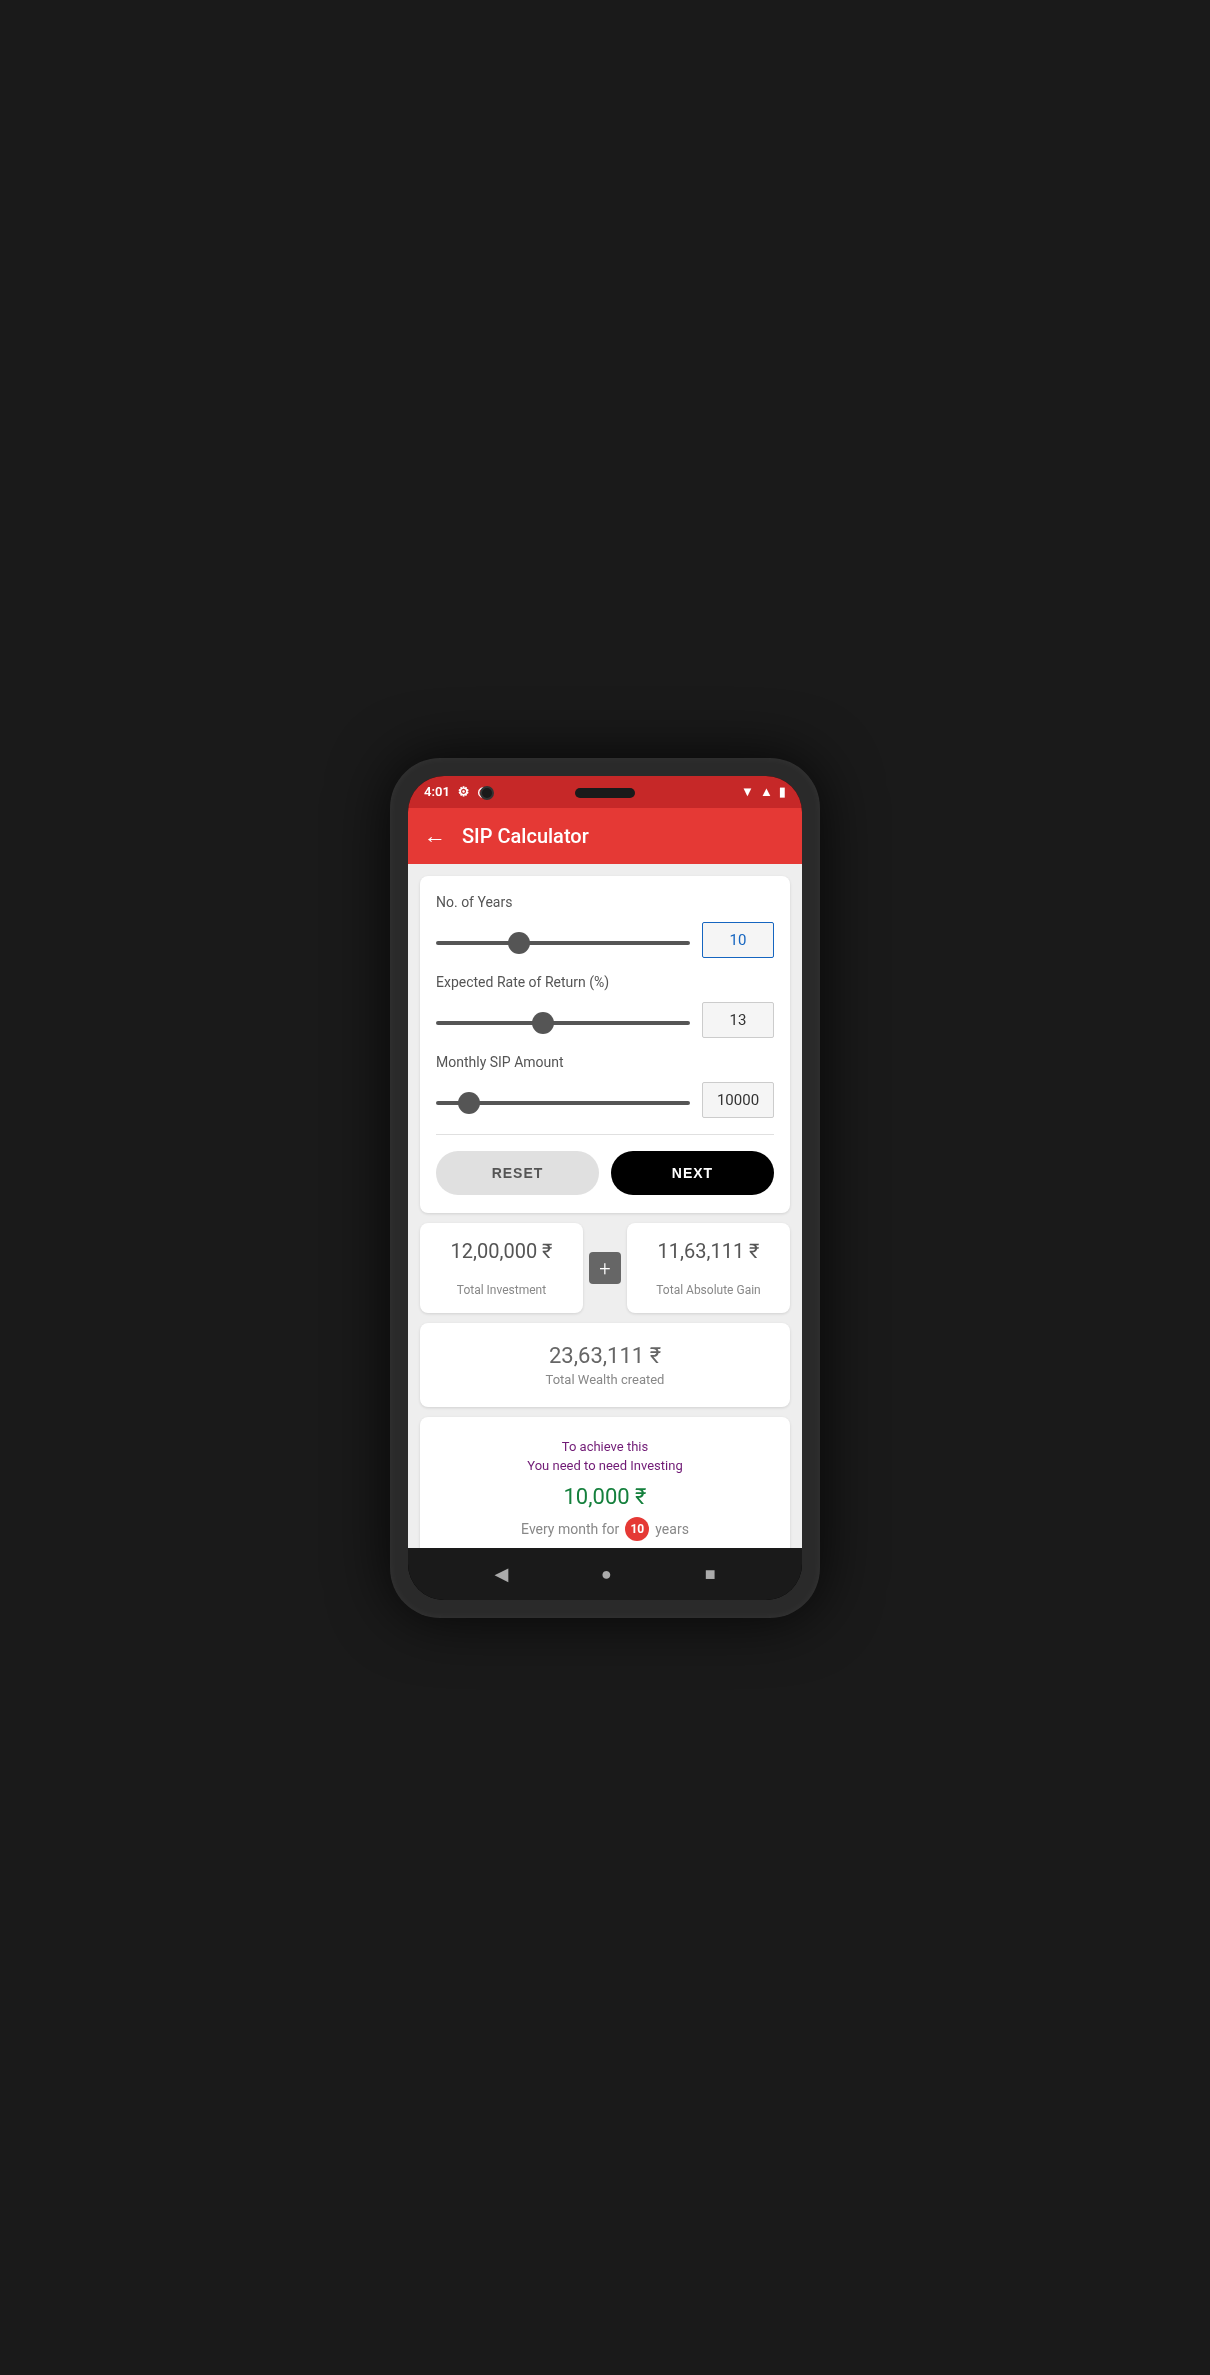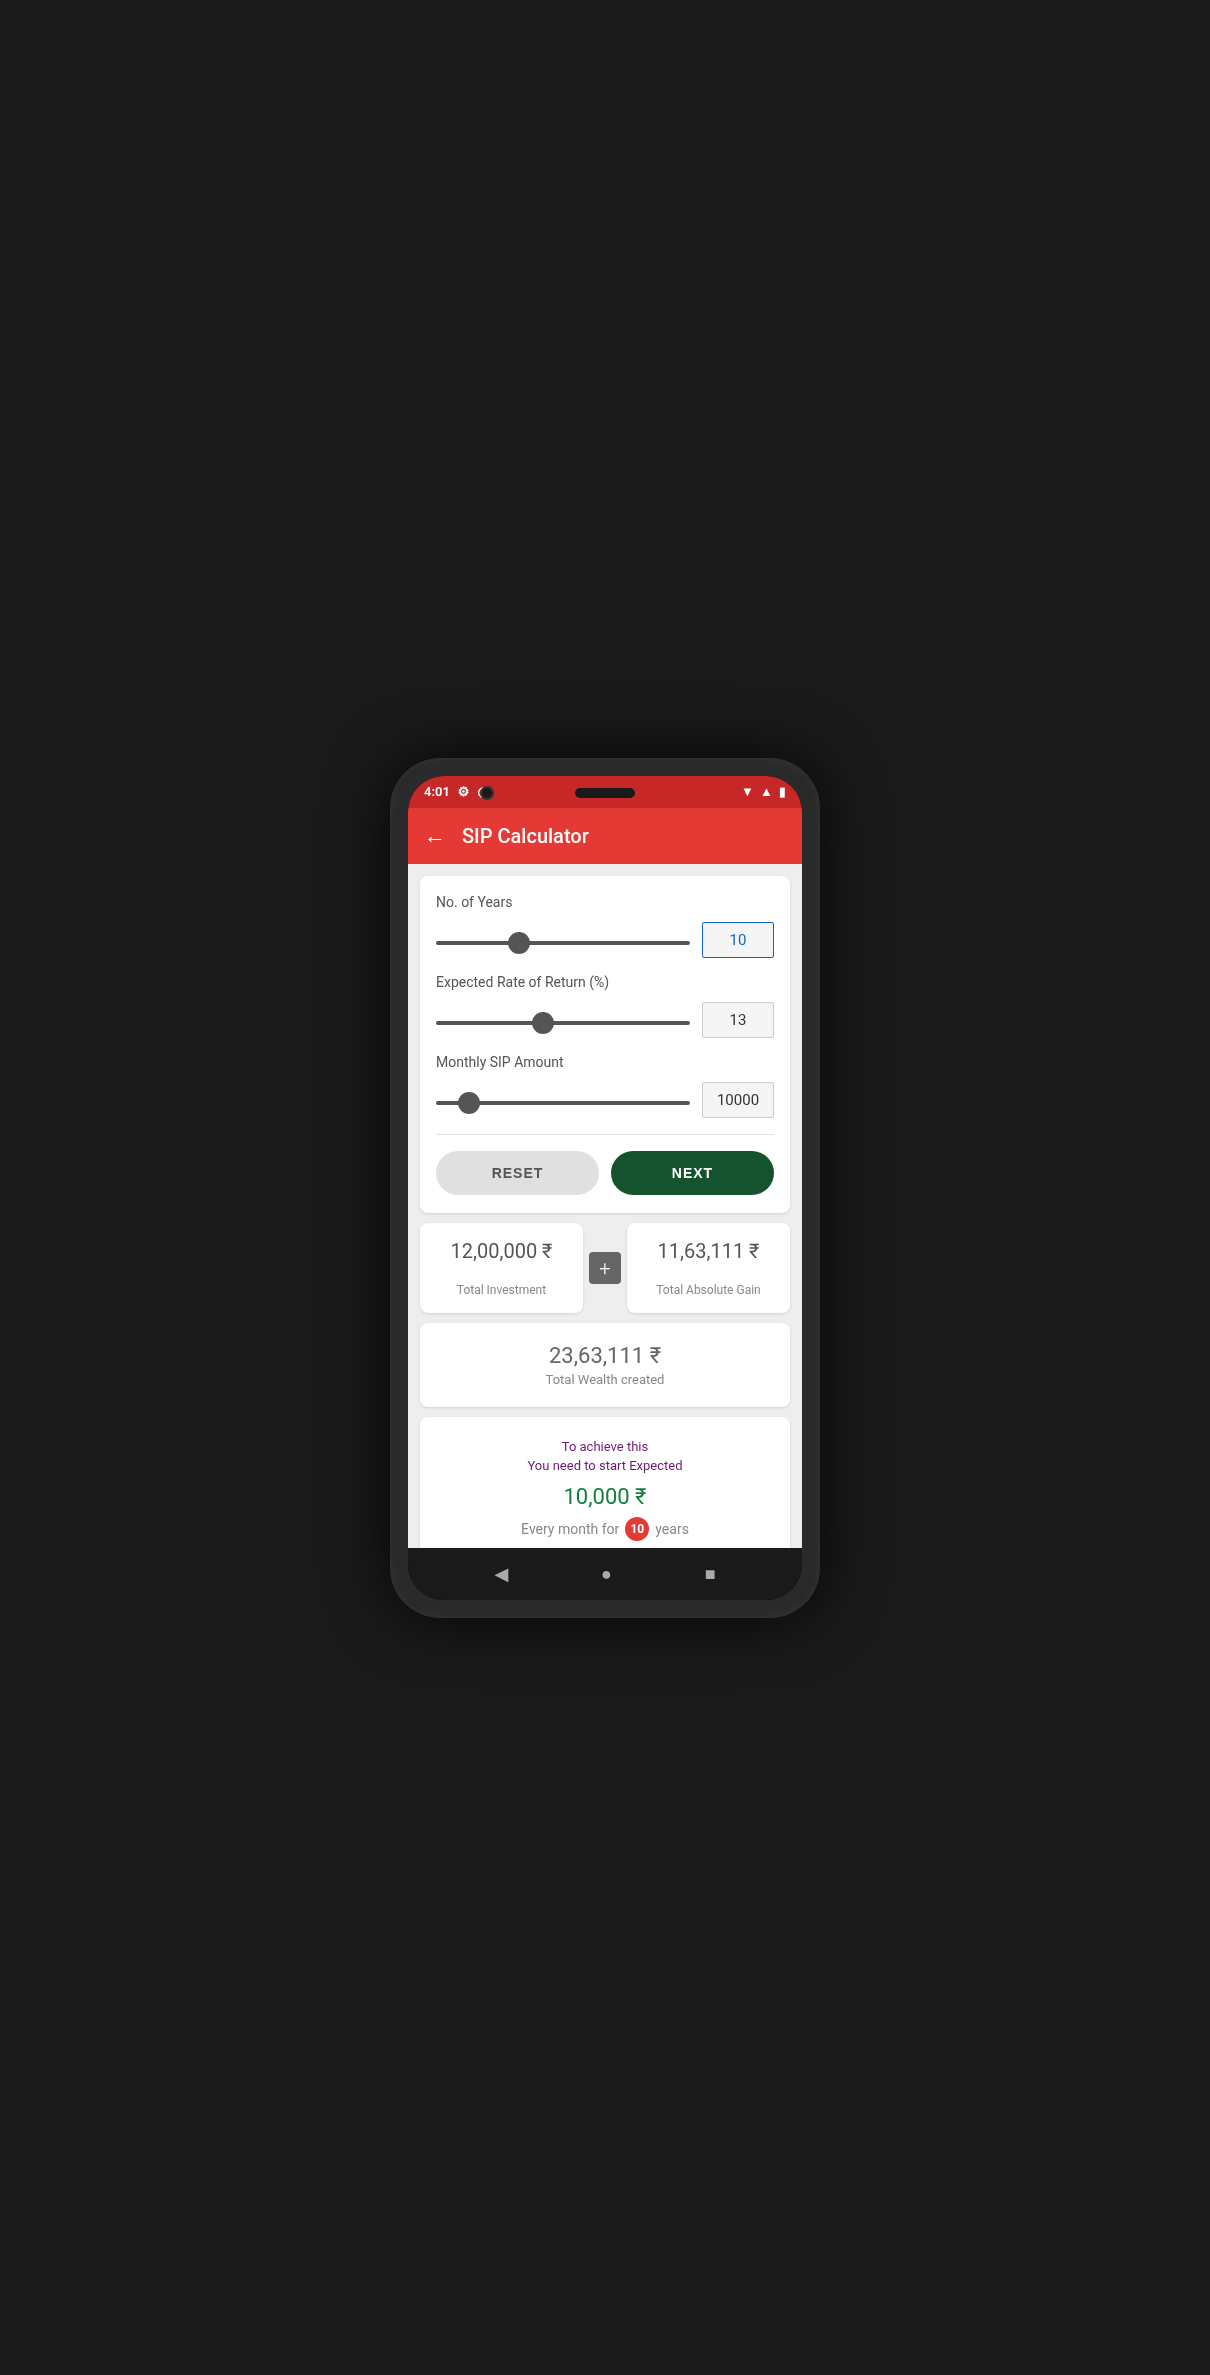--- a/index.html
+++ b/index.html
@@ -202,21 +202,21 @@
       font-size: 14px;
       font-weight: 700;
       color: #555;
       cursor: pointer;
       letter-spacing: 1px;
     }
 
     .btn-next {
       flex: 1;
       height: 44px;
-      background: #14532d;
+      background: #000000;
       border: none;
       border-radius: 22px;
       font-size: 14px;
       font-weight: 700;
       color: white;
       cursor: pointer;
       letter-spacing: 1px;
     }
 
     
@@ -450,21 +450,21 @@
       <div class="wealth-card">
         <div class="wealth-amount">
           <span>23,63,111</span> ₹
         </div>
         <div class="wealth-label">Total Wealth created</div>
       </div>
 
       <div class="achieve-card">
         <div class="achieve-text">
           <span>To achieve this</span><br>
-          <span>You need to start Expected</span>
+          <span>You need to need Investing</span>
         </div>
         <div class="achieve-amount">
           <span>10,000</span> ₹
         </div>
         <div class="achieve-footer">
           <span>Every month for</span>
           <div class="years-badge">10</div>
           <span>years</span>
         </div>
       </div>

